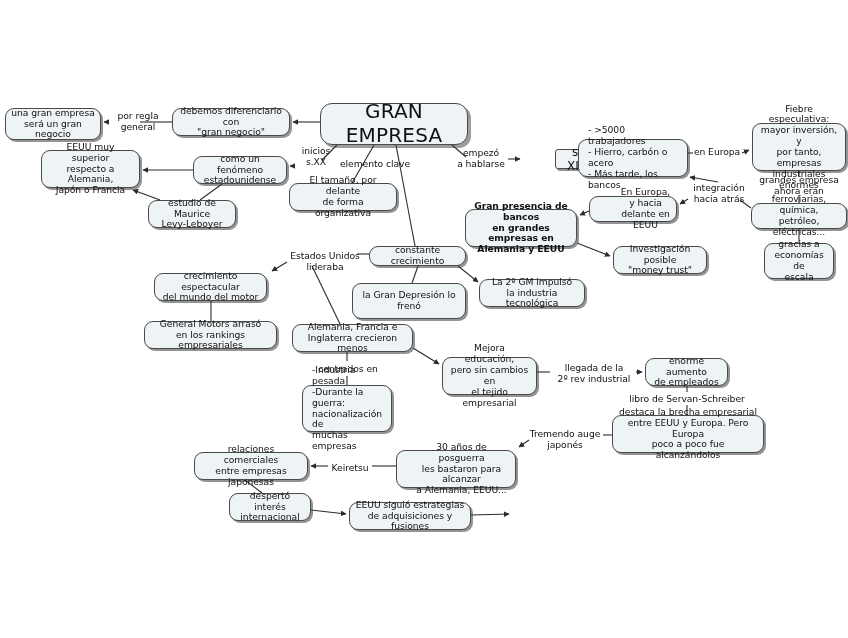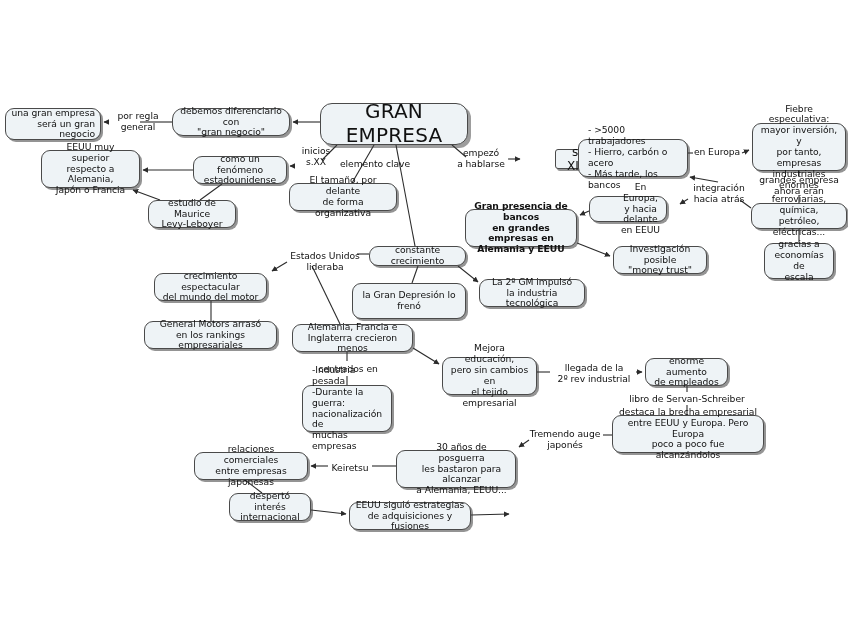--- a/index.html
+++ b/index.html
@@ -158,24 +158,24 @@
       <path d="M 245 480 L 262 493"></path>
 
       <path d="M 311 510 L 346 514" marker-end="url(#arrow)"></path>
 
       <path d="M 471 515 L 509 514" marker-end="url(#arrow)"></path>
     </g>
   </svg>
 
   <div class="node root" style="left:320px;top:103px;width:148px;height:42px;">GRAN EMPRESA</div>
 
-  <div class="node" style="left:172px;top:108px;width:118px;height:28px;border-radius:11px;">debemos diferenciarlo con
+  <div class="node" style="left:172px;top:108px;width:118px;height:28px;">debemos diferenciarlo con
 "gran negocio"</div>
 
-  <div class="node" style="left:5px;top:108px;width:96px;height:32px;text-align:right;">una gran empresa
+  <div class="node" style="left:5px;top:108px;width:96px;height:32px;">una gran empresa
 será un gran negocio</div>
 
   <div class="node" style="left:193px;top:156px;width:94px;height:28px;">como un fenómeno
 estadounidense</div>
 
   <div class="node" style="left:41px;top:150px;width:99px;height:38px;">EEUU muy superior
 respecto a Alemania,
 Japón o Francia</div>
 
   <div class="node" style="left:148px;top:200px;width:88px;height:28px;">estudio de Maurice
@@ -195,21 +195,21 @@
 por tanto, empresas
 industriales enormes</div>
 
   <div class="node" style="left:751px;top:203px;width:96px;height:26px;">ferroviarias, química,
 petróleo, eléctricas...</div>
 
   <div class="node" style="left:764px;top:243px;width:70px;height:36px;">gracias a
 economías de
 escala</div>
 
-  <div class="node" style="left:589px;top:196px;width:78px;height:26px;padding-left:30px;">En Europa, y hacia
+  <div class="node" style="left:589px;top:196px;width:88px;height:26px;padding-left:30px;">En Europa, y hacia
 delante en EEUU</div>
 
   <div class="node" style="left:465px;top:209px;width:112px;height:38px;font-weight:bold;">Gran presencia de bancos
 en grandes empresas en
 Alemania y EEUU</div>
 
   <div class="node" style="left:613px;top:246px;width:94px;height:28px;">Investigación posible
 "money trust"</div>
 
   <div class="node" style="left:369px;top:246px;width:97px;height:20px;">constante crecimiento</div>

